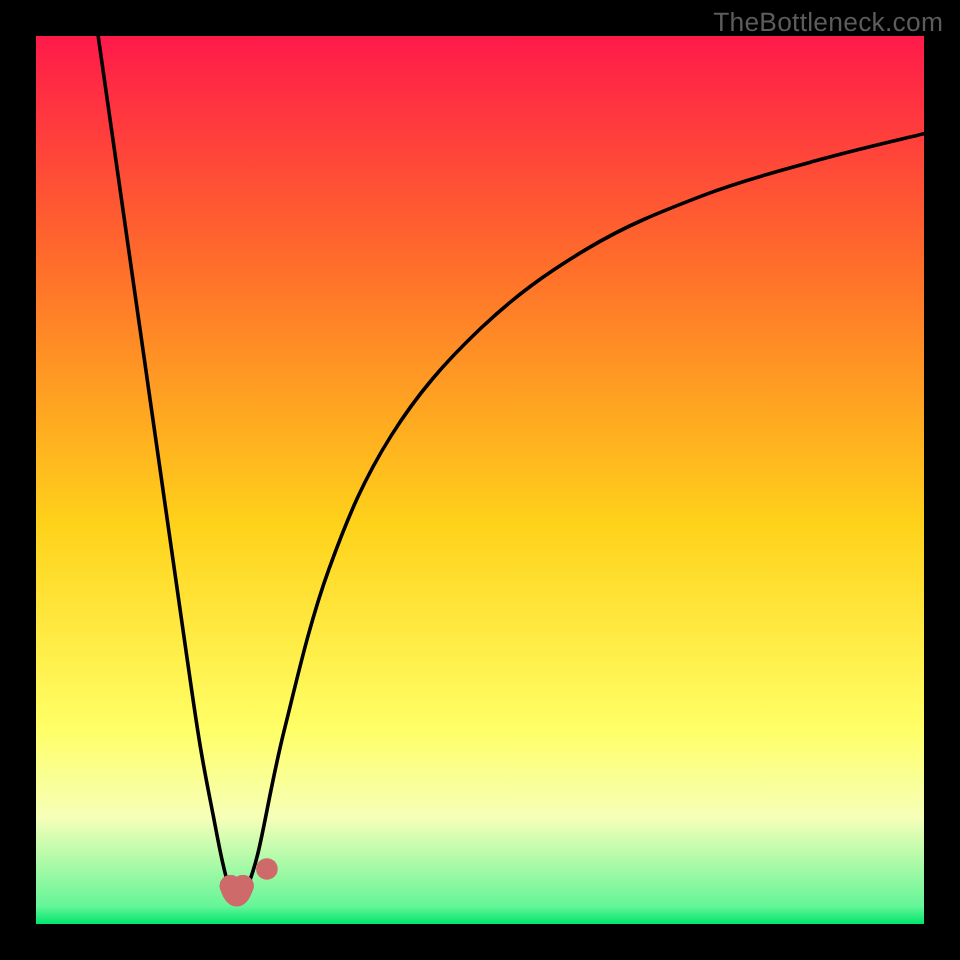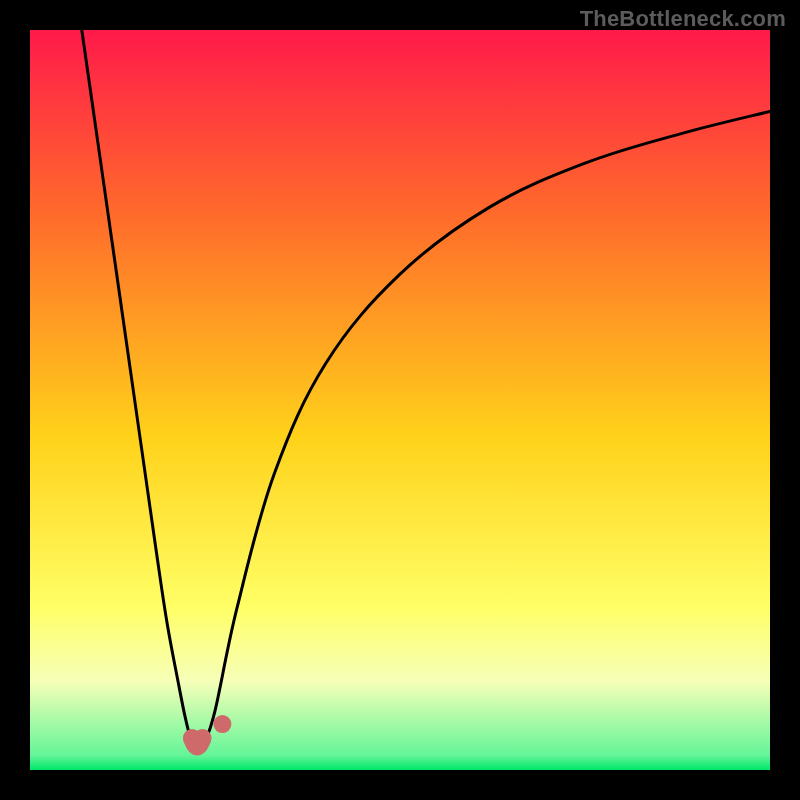--- a/index.html
+++ b/index.html
@@ -22,21 +22,21 @@
     display: block;
     width: 740px;
     height: 740px;
   }
   .watermark {
     position: absolute;
     top: 6px;
     right: 14px;
     font-family: Arial, Helvetica, sans-serif;
     font-size: 22px;
-    font-weight: 700;
+    font-weight: 400;
     color: #5c5c5c;
     letter-spacing: 0.2px;
   }
 </style>
 </head>
 <body>
 
 <div class="frame">
   <svg viewBox="0 0 740 740">
     <defs>

